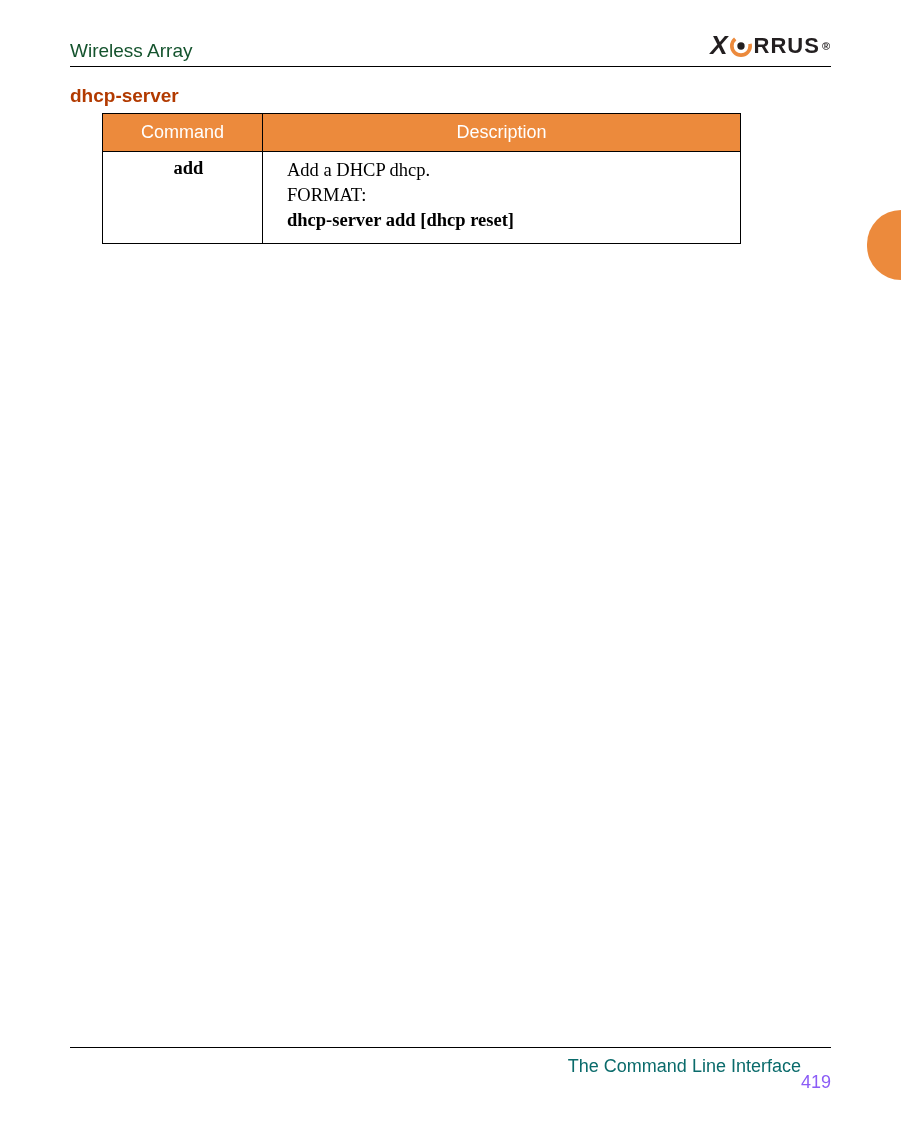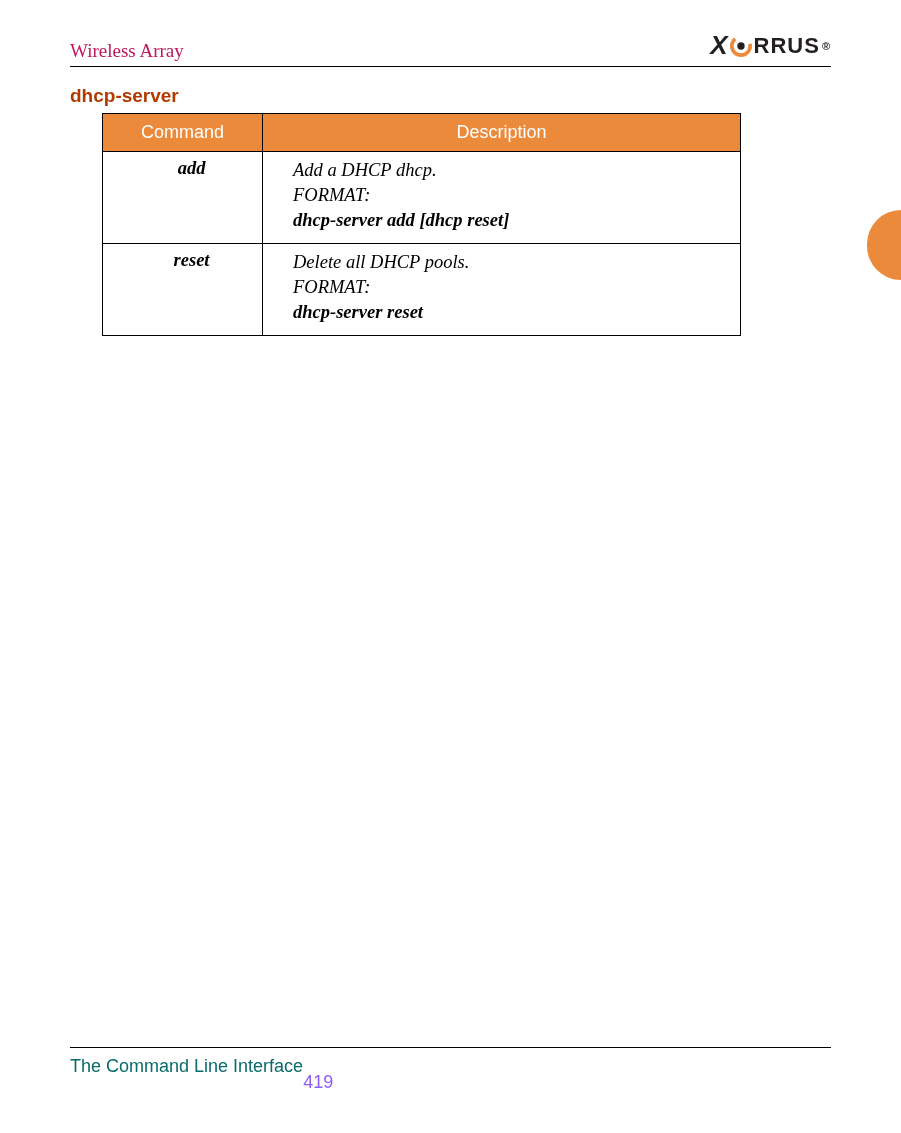--- a/index.html
+++ b/index.html
@@ -20,22 +20,22 @@
     }
     .header {
       display: flex;
       justify-content: space-between;
       align-items: flex-start;
       border-bottom: 1px solid #000;
       padding-bottom: 4px;
       margin-bottom: 18px;
     }
     .header-title {
-      color: #be185d;
-      font-family: Liberation Serif, serif;
+      color: #14532d;
+      font-family: Liberation Sans, sans-serif;
       font-size: 19px;
       padding-top: 10px;
     }
     .logo {
       display: flex;
       align-items: center;
       gap: 2px;
       font-family: Arial, Helvetica, sans-serif;
       font-weight: 900;
       font-size: 22px;
@@ -78,23 +78,22 @@
       font-family: Arial, Helvetica, sans-serif;
       font-weight: normal;
       font-size: 18px;
       padding: 8px 10px;
       border: 1px solid #000;
       text-align: center;
     }
     .cmd-table th:first-child { width: 160px; }
     .cmd-table td {
       border: 1px solid #000;
-      padding: 6px 12px 10px 30px;
+      padding: 6px 12px 10px 24px;
       vertical-align: top;
-      font-style: italic;
     }
     .cmd-table td.cmd {
       text-align: center;
       font-weight: bold;
     }
     .desc-line { display:block; line-height:1.35; }
     .desc-bold { font-weight: bold; }
     .side-tab {
       position: absolute;
       right: 0;
@@ -103,21 +102,21 @@
       height: 70px;
       background: #ec8a3c;
       border-top-left-radius: 34px;
       border-bottom-left-radius: 34px;
     }
     .footer {
       margin-top: auto;
       border-top: 1px solid #000;
       padding-top: 8px;
       display: flex;
-      justify-content: flex-start;
+      justify-content: flex-end;
       font-family: Arial, Helvetica, sans-serif;
       font-size: 18px;
       color: #0a6b6b;
     }
     .footer .pg { color: #8b5cf6; margin-top: 16px; }
   </style>
 </head>
 <body>
 
 <div class="page">
@@ -149,28 +148,20 @@
     </thead>
     <tbody>
       <tr>
         <td class="cmd">add</td>
         <td>
           <span class="desc-line">Add a DHCP dhcp.</span>
           <span class="desc-line">FORMAT:</span>
           <span class="desc-line desc-bold">dhcp-server add [dhcp reset]</span>
         </td>
       </tr>
-      <tr>
-        <td class="cmd">reset</td>
-        <td>
-          <span class="desc-line">Delete all DHCP pools.</span>
-          <span class="desc-line">FORMAT:</span>
-          <span class="desc-line desc-bold">dhcp-server reset</span>
-        </td>
-      </tr>
     </tbody>
   </table>
 
   <div class="footer">
     <span>The Command Line Interface</span>
     <span class="pg">419</span>
   </div>
 
 </div>
 

